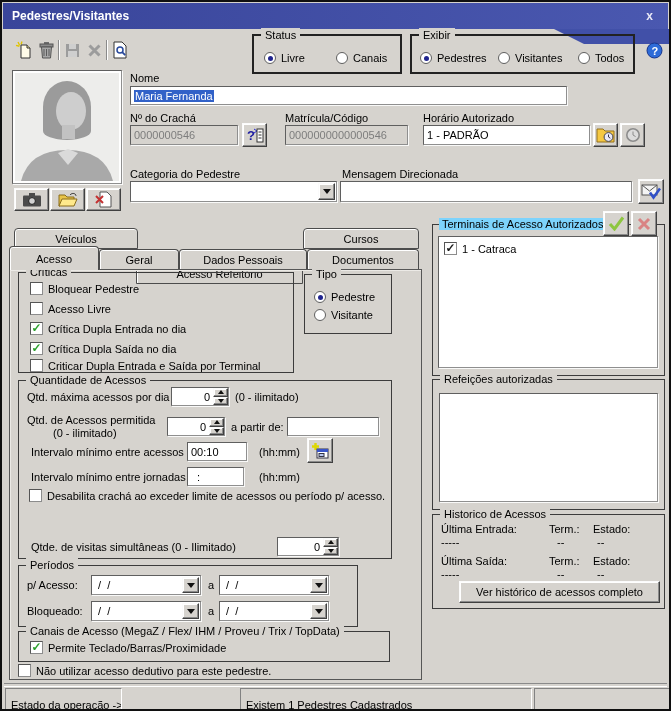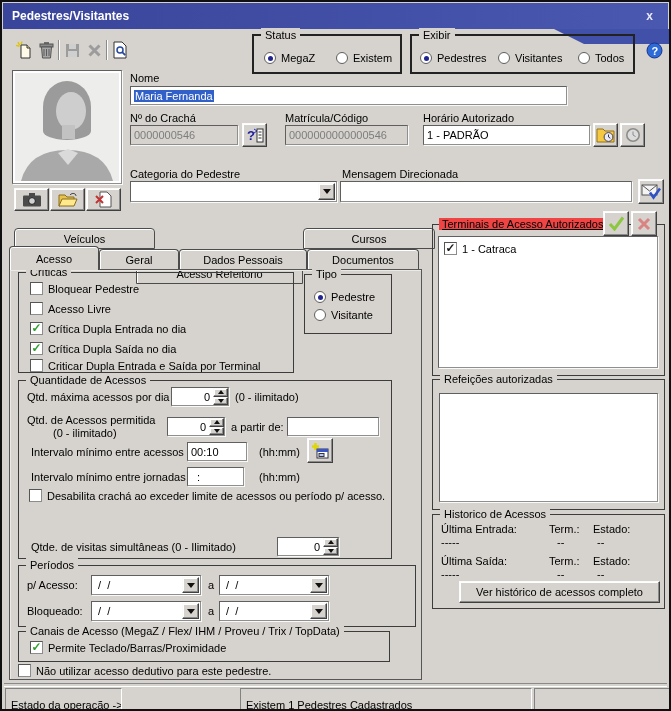--- a/index.html
+++ b/index.html
@@ -132,25 +132,25 @@
           <circle cx="8" cy="9" r="3" fill="none" stroke="#27489c" stroke-width="1.5"></circle>
           <path d="M10.2 11.2l3 3" stroke="#27489c" stroke-width="1.8"></path>
         </svg>
       </span>
   </div>
 
   <div class="gb gb2" style="left:250px;top:32px;width:150px;height:40px;">
     <span class="lg">Status</span>
     <div class="row" style="left:10px;top:16px;">
       <span class="rd on"></span>
-      <span>MegaZ</span>
+      <span>Livre</span>
     </div>
     <div class="row" style="left:82px;top:16px;">
       <span class="rd"></span>
-      <span>Existem</span>
+      <span>Canais</span>
     </div>
   </div>
 
   <div class="gb gb2" style="left:408px;top:32px;width:225px;height:40px;">
     <span class="lg">Exibir</span>
     <div class="row" style="left:8px;top:16px;">
       <span class="rd on"></span>
       <span>Pedestres</span>
     </div>
     <div class="row" style="left:86px;top:16px;text-align:center;">
@@ -266,27 +266,27 @@
   <div class="btn3d abs" style="left:636px;top:177px;width:26px;height:25px;">
     <span>
         <svg width="20" height="17" viewBox="0 0 20 17">
           <rect x="1" y="2" width="15" height="10" fill="#f4f4f4" stroke="#555"></rect>
           <path d="M1 2l7.5 6L16 2" fill="none" stroke="#555"></path>
           <path d="M9 9.5l3.5 5 6.5-9" stroke="#3050c8" stroke-width="2.6" fill="none"></path>
         </svg>
       </span>
   </div>
 
-  <div class="tab tabback" style="left:12px;top:226px;width:141px;height:21px;">
+  <div class="tab tabback" style="left:12px;top:226px;width:124px;height:21px;">
     <span>Veículos</span>
     </div>
   <div class="tab tabback" style="left:134px;top:226px;width:167px;height:21px;margin-top:35px;">
     <span>Acesso Refeitório</span>
     </div>
-  <div class="tab tabback" style="left:301px;top:226px;width:132px;height:21px;">
+  <div class="tab tabback" style="left:301px;top:226px;width:116px;height:21px;">
     <span>Cursos</span>
     </div>
 
   <div class="tab" style="left:97px;top:247px;width:80px;height:20px;">
     <span>Geral</span>
     </div>
   <div class="tab" style="left:177px;top:247px;width:128px;height:20px;">
     <span>Dados Pessoais</span>
     </div>
   <div class="tab" style="left:305px;top:247px;width:112px;height:20px;">
@@ -403,21 +403,21 @@
           <span class="sb btn3d">
             <span class="tri-u"></span>
           </span>
           <span class="sb btn3d">
             <span class="tri-d"></span>
           </span>
         </span>
     </div>
   </div>
 
-  <div class="gb" style="left:16px;top:563px;width:398px;height:62px;padding-left:20px;">
+  <div class="gb" style="left:16px;top:563px;width:340px;height:62px;padding-left:20px;">
     <span class="lg">Períodos</span>
     <div class="lbl" style="left:8px;top:13px;">p/ Acesso:</div>
     <div class="combo sunken" style="left:72px;top:9px;width:110px;height:20px;">
       <span class="ctext"> /  / </span>
       <span class="cbtn btn3d">
           <span class="tri-dn"></span>
         </span>
       </div>
     <div class="lbl" style="left:189px;top:13px;">a</div>
     <div class="combo sunken" style="left:200px;top:9px;width:110px;height:20px;">
@@ -448,21 +448,21 @@
       <span class="cb on"></span>
       <span>Permite Teclado/Barras/Proximidade</span>
       </div>
   </div>
   <div class="row" style="left:16px;top:662px;">
     <span class="cb"></span>
     <span>Não utilizar acesso dedutivo para este pedestre.</span>
     </div>
 
   <div class="gb" style="left:430px;top:222px;width:233px;height:152px;"></div>
-  <div class="lbl" style="left:437px;top:216px;background:#ef4444;padding:0 3px;text-decoration:underline;">Terminais de Acesso Autorizados</div>
+  <div class="lbl" style="left:437px;top:216px;background:#7dd3fc;padding:0 3px;">Terminais de Acesso Autorizados</div>
   <div class="btn3d abs" style="left:601px;top:209px;width:26px;height:25px;">
     <span>
         <svg width="17" height="15" viewBox="0 0 17 15">
           <path d="M2 8l4.5 5L15 1.5" stroke="#8dc63f" stroke-width="3" fill="none"></path>
         </svg>
       </span>
   </div>
   <div class="btn3d abs" style="left:629px;top:209px;width:26px;height:25px;">
     <span>
         <svg width="14" height="14" viewBox="0 0 14 14">

